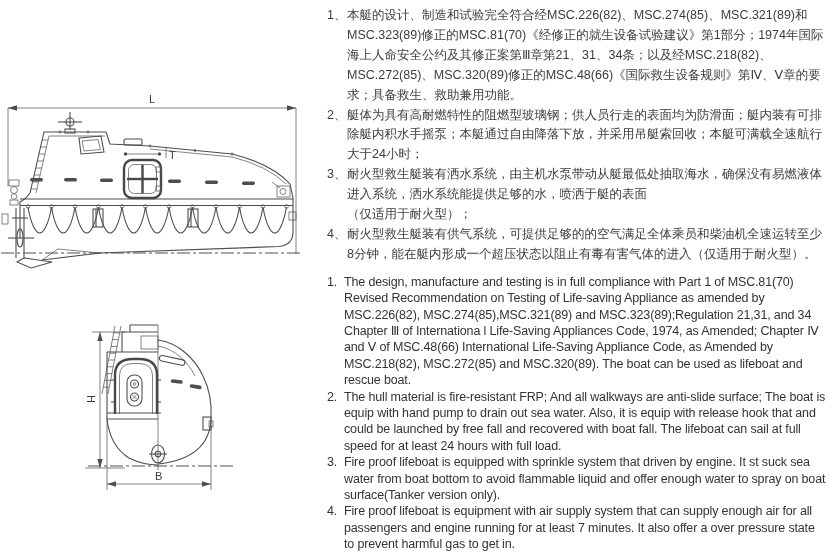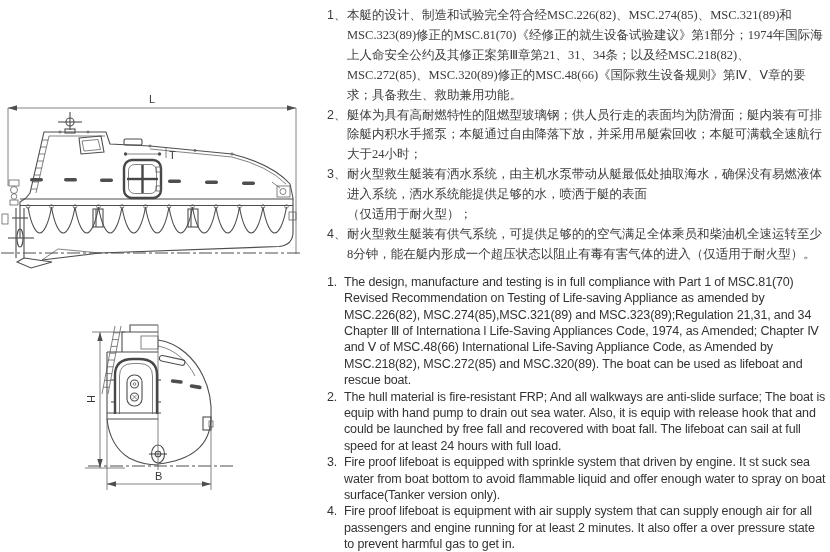--- a/index.html
+++ b/index.html
@@ -15,21 +15,21 @@
   .ln-thin { stroke:#5a5a5a; stroke-width:0.75; fill:none; }
   .ln-thick{ stroke:#474747; stroke-width:2.4; fill:none; }
   .arr  { fill:#4e4e4e; stroke:none; }
   .dimtext { fill:#383838; font-size:11px; font-family:"Liberation Sans", sans-serif; }
   .dashdot { stroke:#4e4e4e; stroke-width:1; fill:none; stroke-dasharray:13 3 3 3; }
 
   .notes { position:absolute; left:327px; top:6px; width:499px; }
   .note { display:flex; }
   .cn-notes .note { font-size:12.5px; line-height:19.9px; color:#3c3c3c; }
   .cn-notes .num { flex:0 0 20px; }
-  .cn-notes .txt { flex:1; white-space:pre-line;font-family:Liberation Serif, serif; }
+  .cn-notes .txt { flex:1; white-space:pre-line; }
   .en-notes { margin-top:9px; }
   .en-notes .note { font-size:12.5px; line-height:16.4px; letter-spacing:-0.15px; color:#333333; }
   .en-notes .num { flex:0 0 17px; }
   .en-notes .txt { flex:1; }
 </style>
 </head>
 <body>
 
 <div class="page">
 
@@ -298,18 +298,18 @@
       <div class="note">
         <span class="num">2.</span>
         <span class="txt">The hull material is fire-resistant FRP; And all walkways are anti-slide surface; The boat is equip with hand pump to drain out sea water. Also, it is equip with release hook that and could be launched by free fall and recovered with boat fall. The lifeboat can sail at full speed for at least 24 hours with full load.</span>
       </div>
       <div class="note">
         <span class="num">3.</span>
         <span class="txt">Fire proof lifeboat is equipped with sprinkle system that driven by engine. It st suck sea water from boat bottom to avoid flammable liquid and offer enough water to spray on boat surface(Tanker version only).</span>
       </div>
       <div class="note">
         <span class="num">4.</span>
-        <span class="txt">Fire proof lifeboat is equipment with air supply system that can supply enough air for all passengers and engine running for at least 2 minutes. It also offer a over pressure state to prevent harmful gas to get in.</span>
+        <span class="txt">Fire proof lifeboat is equipment with air supply system that can supply enough air for all passengers and engine running for at least 7 minutes. It also offer a over pressure state to prevent harmful gas to get in.</span>
       </div>
     </div>
   </div>
 
 </div>
 
 </body></html>

